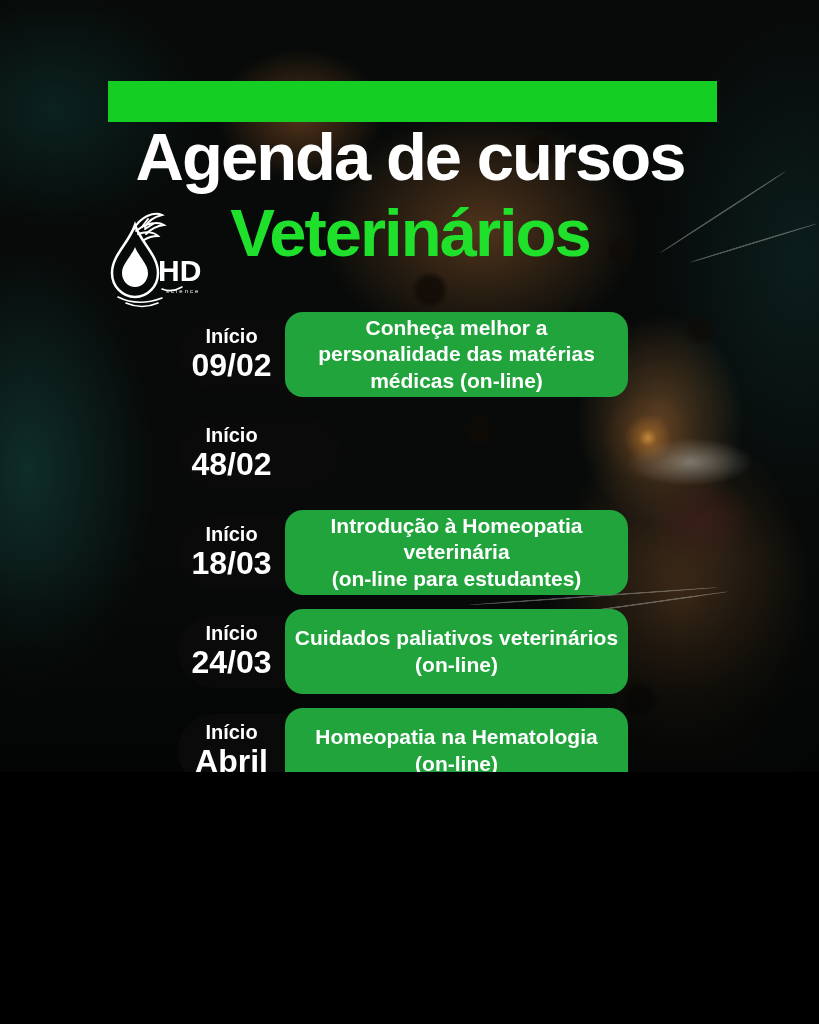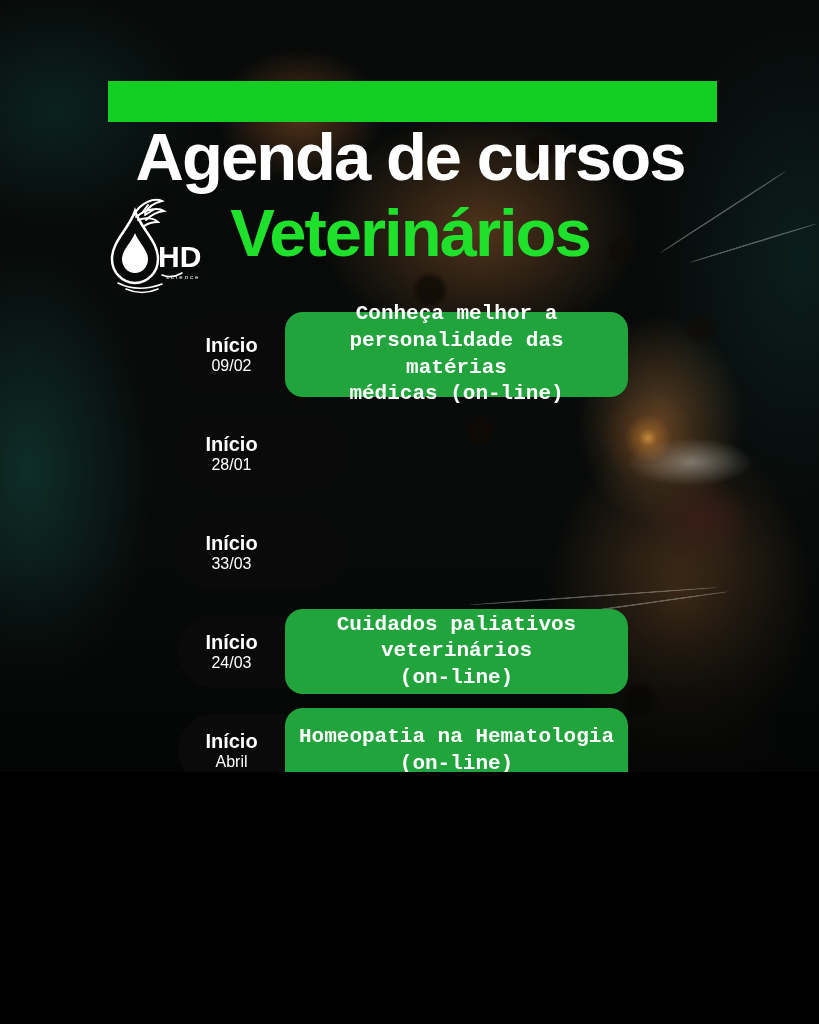--- a/index.html
+++ b/index.html
@@ -53,47 +53,47 @@
   .w1{left:660px;top:252px;width:150px;transform:rotate(-33deg);}
   .w2{left:688px;top:262px;width:135px;transform:rotate(-17deg);}
   .w3{left:468px;top:604px;width:250px;transform:rotate(-4deg);}
   .w4{left:505px;top:622px;width:225px;transform:rotate(-8deg);}
   
   .top-bar{position:absolute;left:108px;top:81px;width:609px;height:41px;background:var(--bar-green,#14ce24);}
   .title{position:absolute;left:100px;top:126px;width:620px;margin:0;text-align:center;font-weight:bold;line-height:0.93;letter-spacing:-2px;}
   .title .t1{display:block;font-size:67px;color:#ffffff;}
   .title .t2{display:block;font-size:67px;color:var(--title-green,#1fe02b);margin-top:14px;}
   
-  .logo{position:absolute;left:96px;top:195px;width:116px;height:102px;}
+  .logo{position:absolute;left:96px;top:209px;width:116px;height:102px;}
   
   .badge{
     position:absolute;left:420px;top:251px;width:296px;height:44px;
     background:var(--badge-green,#3df340);color:#0d0d0d;
     font-size:29px;font-weight:bold;letter-spacing:-0.5px;
     display:flex;align-items:center;justify-content:center;
   }
   
   .rows{position:absolute;left:178px;top:312px;width:450px;display:flex;flex-direction:column;gap:14px;}
   .row{position:relative;width:450px;height:85px;}
   .pill{
     position:absolute;left:0;top:6px;bottom:6px;width:165px;
     background:var(--pill-black,#0a0a0a);border-radius:37px;
     display:flex;flex-direction:column;align-items:center;justify-content:center;
     padding-right:58px;box-sizing:border-box;z-index:1;
     color:#ffffff;text-align:center;line-height:1.12;
   }
   .pill .pl1{font-size:20px;font-weight:bold;}
-  .pill .pl2{font-size:16px;font-weight:normal;}
+  .pill .pl2{font-size:32px;font-weight:bold;}
   .pill .pl2:empty{display:none;}
   .box{
     position:absolute;left:107px;top:0;width:343px;height:85px;
     background:var(--box-green,#22a43d);border-radius:18px;z-index:2;
     display:flex;align-items:center;justify-content:center;
     color:#ffffff;font-size:21px;font-weight:bold;line-height:1.27;
-    text-align:center;white-space:pre-line;padding:2px 8px;box-sizing:border-box;font-family:Liberation Mono, monospace;
+    text-align:center;white-space:pre-line;padding:2px 8px;box-sizing:border-box;
   }
 </style>
 </head>
 <body>
 
 <div class="poster" style="--bar-green: #14ce24; --title-green: #1fe02b; --badge-green: #3df340; --box-green: #22a43d; --pill-black: #0a0a0a;">
 
   <div class="bg">
     <div class="whisker w1"></div>
     <div class="whisker w2"></div>
@@ -142,29 +142,32 @@
         <span class="pl2">09/02</span>
       </div>
       <div class="box">Conheça  melhor a
 personalidade das matérias
 médicas (on-line)</div>
     </div>
 
     <div class="row">
       <div class="pill">
         <span class="pl1">Início</span>
-        <span class="pl2">28/01</span>
+        <span class="pl2">48/02</span>
       </div>
     </div>
 
     <div class="row">
       <div class="pill">
         <span class="pl1">Início</span>
-        <span class="pl2">33/03</span>
+        <span class="pl2">18/03</span>
       </div>
+      <div class="box">Introdução à Homeopatia
+veterinária
+(on-line para estudantes)</div>
     </div>
 
     <div class="row">
       <div class="pill">
         <span class="pl1">Início</span>
         <span class="pl2">24/03</span>
       </div>
       <div class="box">Cuidados paliativos veterinários
 (on-line)</div>
     </div>

